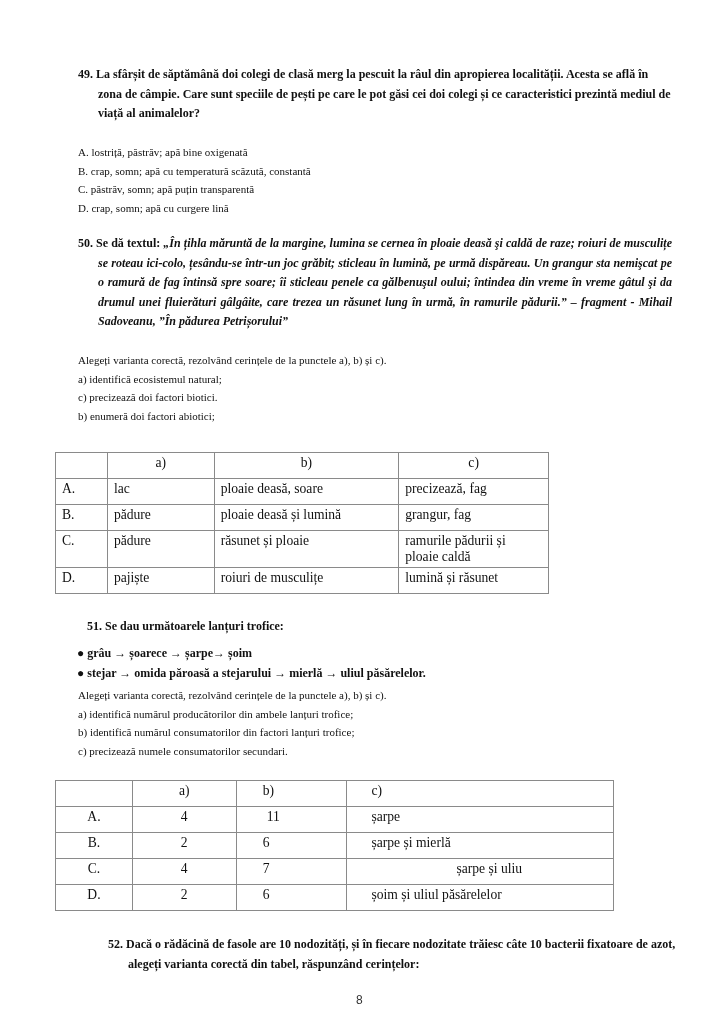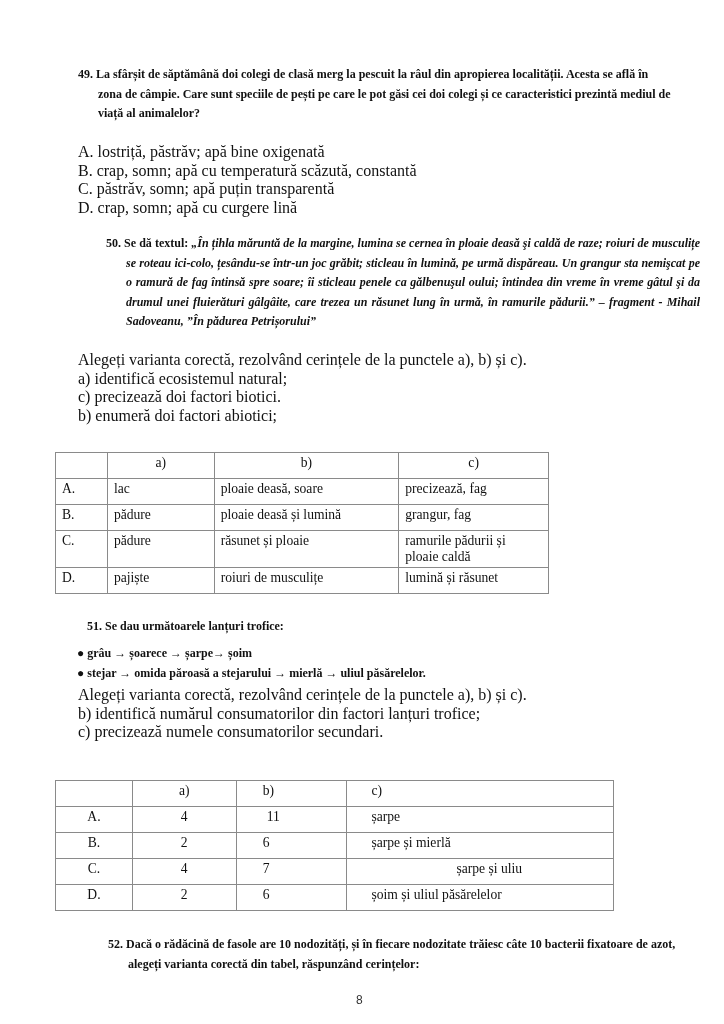--- a/index.html
+++ b/index.html
@@ -1,23 +1,23 @@
 <!DOCTYPE html>
 <html><head>
 <meta charset="utf-8">
 <style>
   html, body { margin:0; padding:0; background:#ffffff; }
   body { width:724px; height:1024px; position:relative; overflow:hidden;
          font-family:"Liberation Serif", serif; color:#111; }
   .abs { position:absolute; }
   .q { font-weight:bold; font-size:12px; line-height:19.5px; }
   .q .body { display:block; padding-left:20px; text-indent:-20px; }
-  .opt { font-size:16px; line-height:18.6px; }
+  .opt { font-size:11px; line-height:18.6px; }
   .quote { font-weight:bold; font-style:italic; }
-  .qtext { text-align:justify;margin-left:28px; }
+  .qtext { text-align:justify; }
   table { border-collapse:collapse; font-size:13.6px; }
   td { border:1px solid #8a8a8a; padding:2px 6px; vertical-align:top; line-height:16px; }
   .center { text-align:center; }
   .pagenum { font-family:"Liberation Sans", sans-serif; font-size:12px; color:#333; }
   .chain-line { display:block; }
 </style>
 </head>
 <body>
 
 <div class="abs q" style="left:78px; top:65px; width:595px;">
@@ -83,20 +83,21 @@
 </tbody>
   </table>
 
 <div class="abs q" style="left:87px; top:617px; width:560px;">51. Se dau următoarele lanțuri trofice:</div>
 <div class="abs q" style="left:77px; top:644px; width:600px;font-family:Liberation Serif, serif;">
   <span class="chain-line">● grâu → șoarece → șarpe→ șoim</span>
   <span class="chain-line">● stejar → omida păroasă a stejarului → mierlă → uliul păsărelelor.</span>
 </div>
 <div class="abs opt" style="left:78px; top:686px; width:560px;">
   <div>Alegeți varianta corectă, rezolvând cerințele de la punctele a), b) și c).</div>
+  <div>a) identifică numărul producătorilor din ambele lanțuri trofice;</div>
   <div>b) identifică numărul consumatorilor din factori lanțuri trofice;</div>
   <div>c) precizează numele consumatorilor secundari.</div>
 </div>
 
 <table class="abs" style="left:55px; top:780px; width:559px;">
   <colgroup>
     <col style="width:77px">
       <col style="width:104px">
       <col style="width:111px">
       <col style="width:267px">

